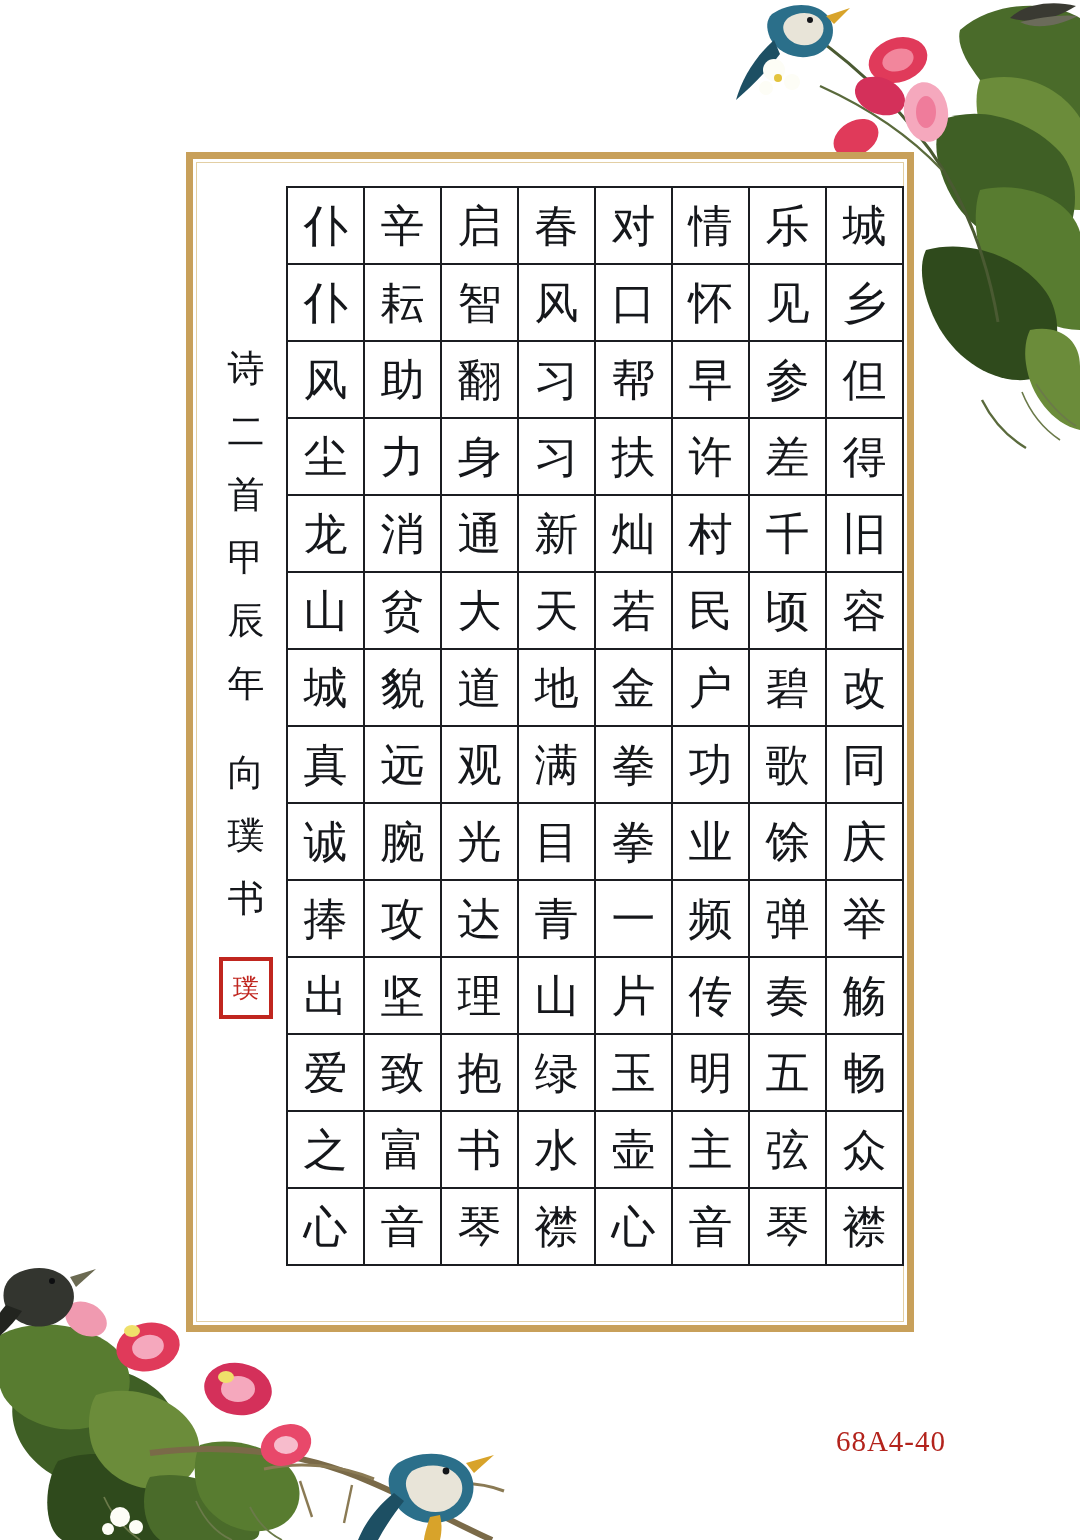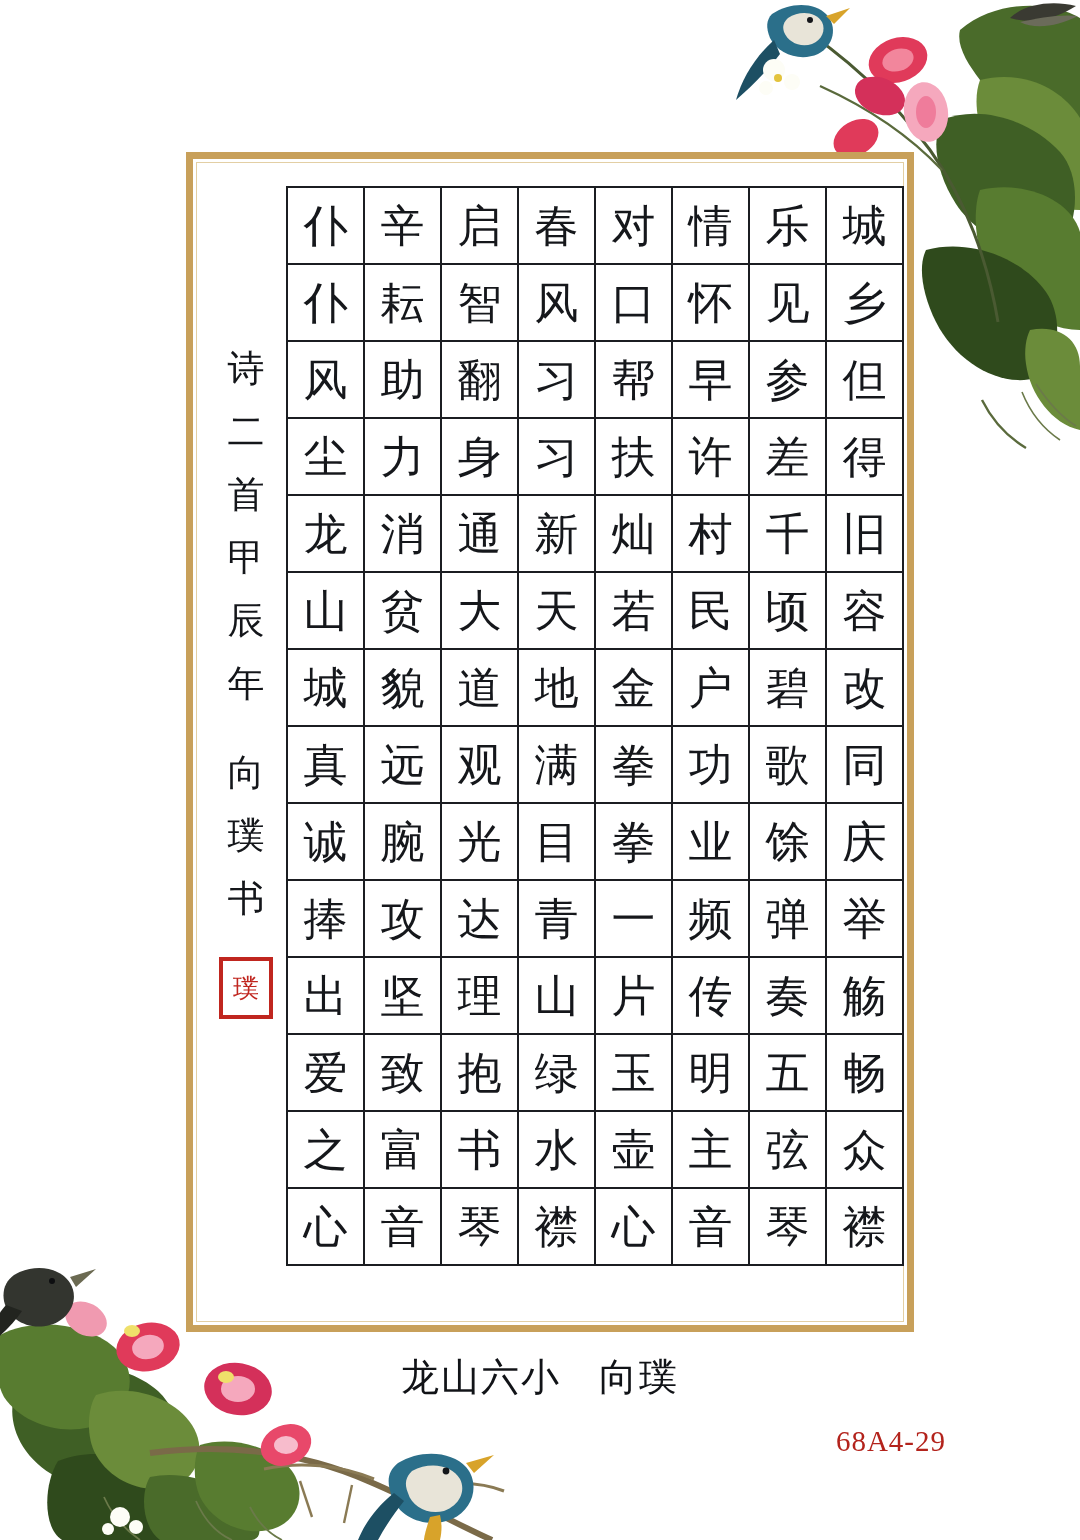--- a/index.html
+++ b/index.html
@@ -403,20 +403,16 @@
         <td>琴</td>
         <td>襟</td>
         <td>心</td>
         <td>音</td>
         <td>琴</td>
         <td>襟</td>
       </tr>
     </tbody>
   </table>
 
-  <div id="footer">
-    <span class="school">龙山六小</span>
-    <span class="author">向璞</span>
-  </div>
-
-  <div id="code">68A4-29</div>
+
+  <div id="code">68A4-40</div>
 
 </div>
 
 </body></html>

